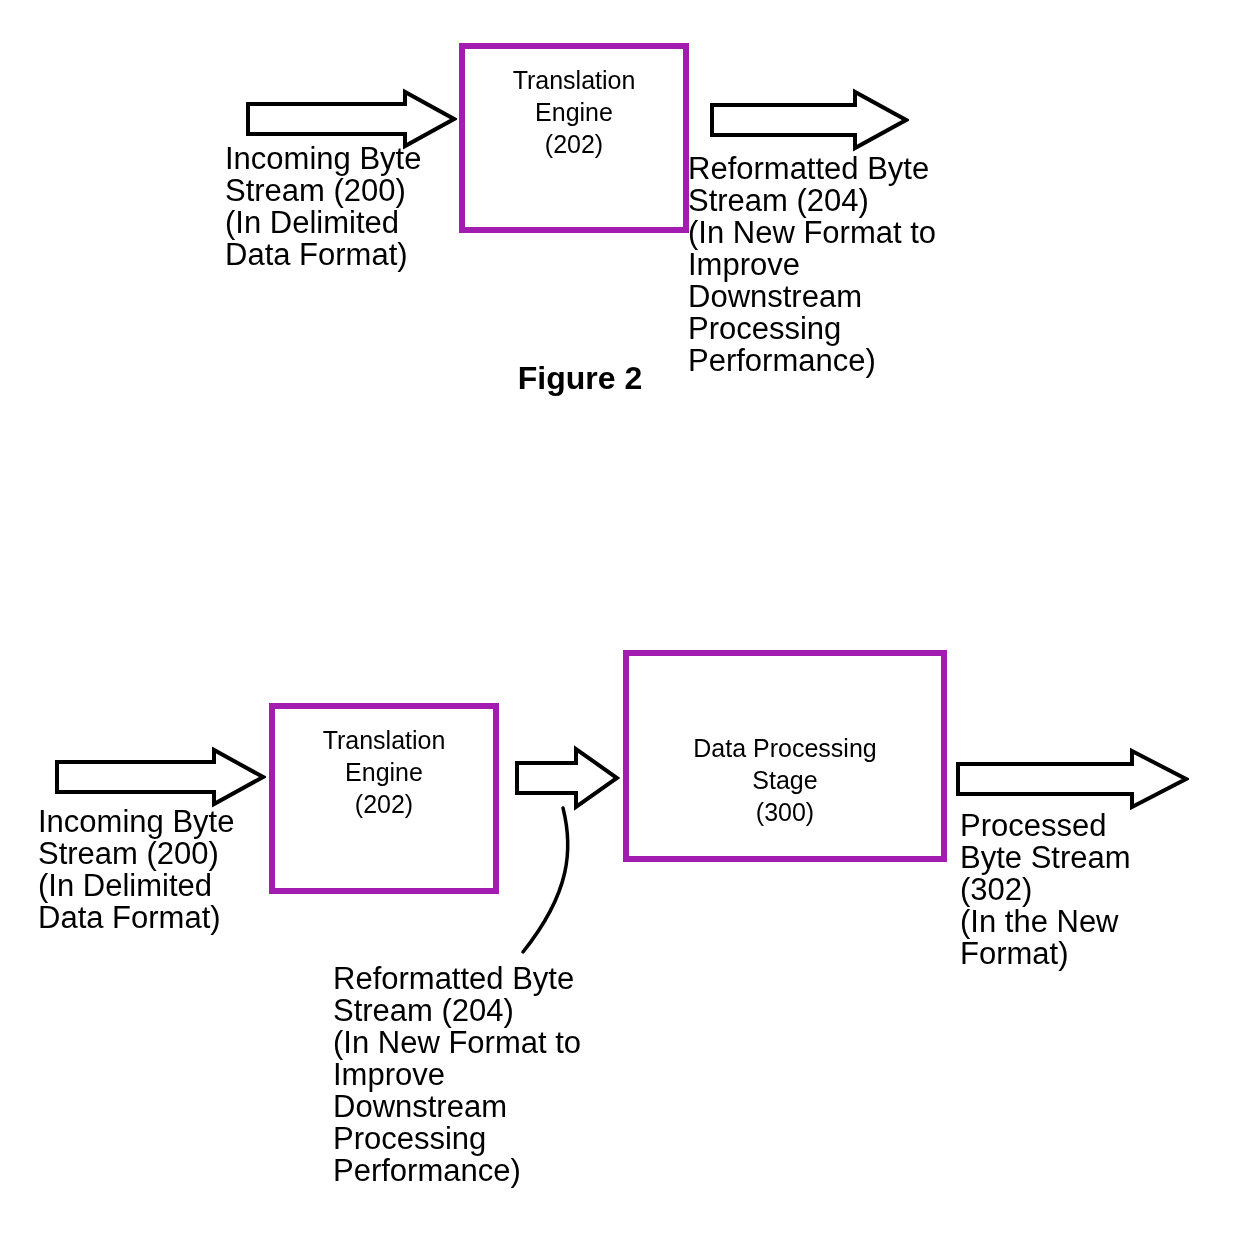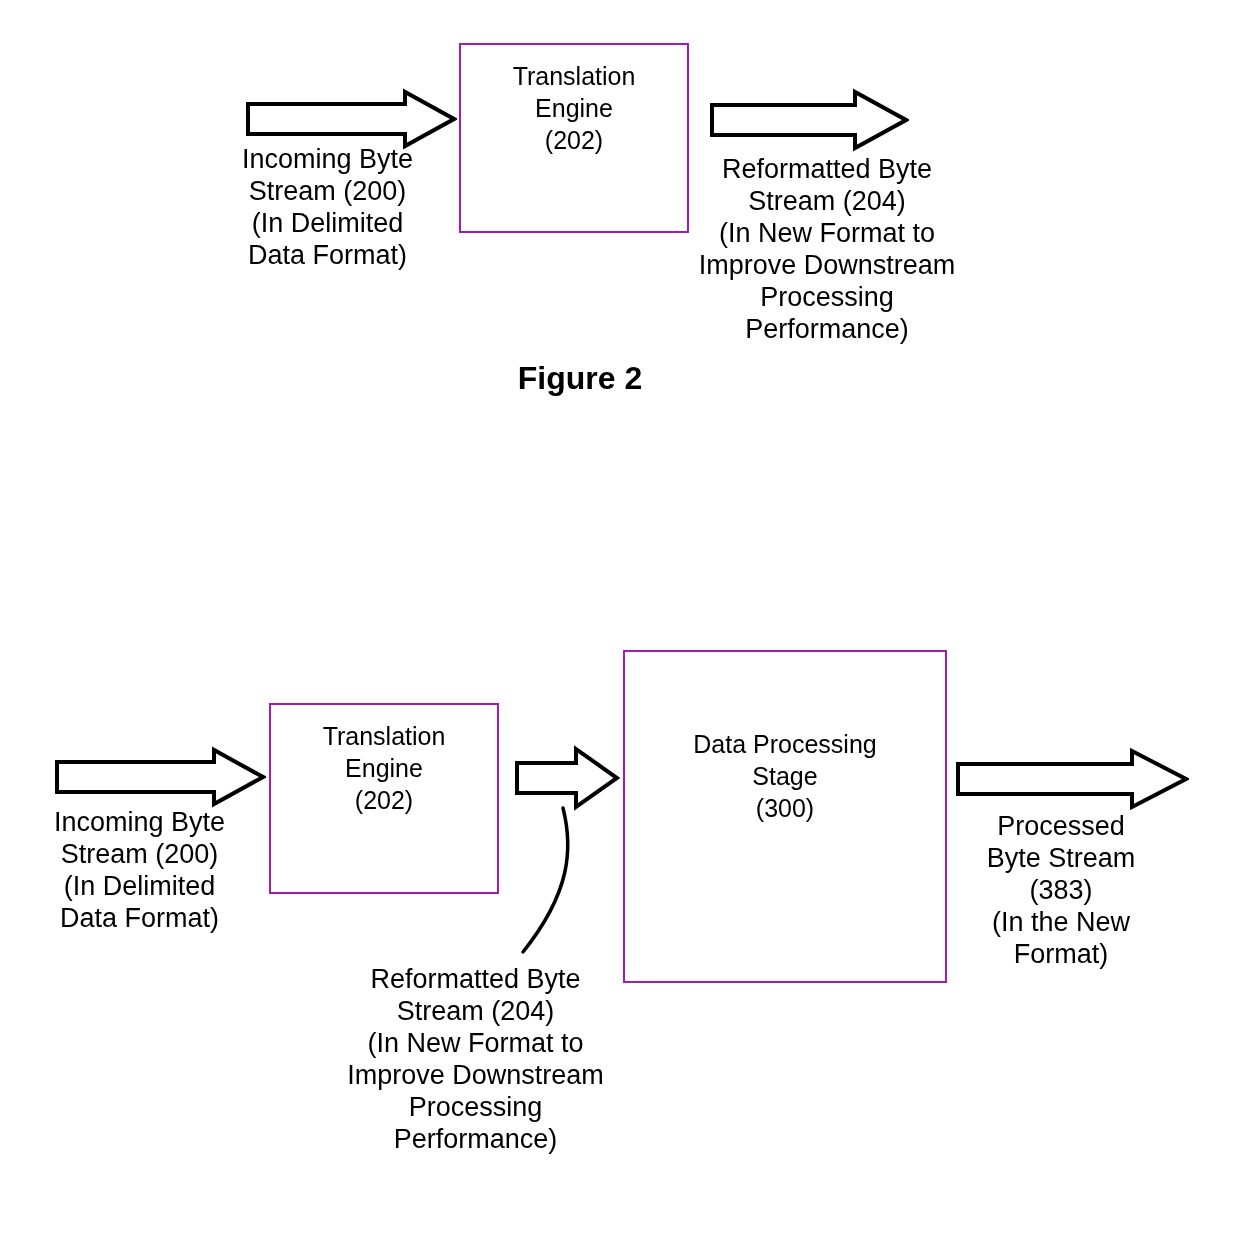--- a/index.html
+++ b/index.html
@@ -15,38 +15,37 @@
     overflow: hidden;
   }
   #canvas {
     position: relative;
     width: 1240px;
     height: 1250px;
     background: #ffffff;
   }
   .box {
     position: absolute;
-    border: 2px solid #a21caf;
+    border: 6px solid #a21caf;
     background: #ffffff;
     box-sizing: border-box;
   }
   .box-label {
     position: absolute;
     left: 0;
     right: 0;
     text-align: center;
     font-size: 25px;
     line-height: 32px;
     white-space: pre-line;
     color: #000000;
   }
   .caption {
     position: absolute;
-    text-align: center;
-    font-size: 27px;
+    font-size: 31px;
     line-height: 32px;
     white-space: pre-line;
     color: #000000;
   }
   .fig-title {
     position: absolute;
     text-align: center;
     font-size: 32px;
     font-weight: bold;
     line-height: 46px;
@@ -114,21 +113,21 @@
       <polygon points="3,18 62,18 62,4 103,33 62,62 62,48 3,48" fill="#ffffff" stroke="#000000" stroke-width="4" stroke-linejoin="miter"></polygon>
     </svg>
   </div>
 
   <div class="leader" style="left:505px; top:800px; width:100px; height:165px;">
     <svg width="100" height="165" viewBox="0 0 100 165">
       <path d="M 58 8 C 68 48, 66 92, 18 152" fill="none" stroke="#000000" stroke-width="3.5" stroke-linecap="round"></path>
     </svg>
   </div>
 
-  <div class="box" style="left:623px; top:650px; width:324px; height:333px;">
+  <div class="box" style="left:623px; top:650px; width:324px; height:212px;">
     <div class="box-label" style="top:76px;">Data Processing
 Stage
 (300)</div>
   </div>
 
   <div class="arrow" style="left:955px; top:747px; width:234px; height:64px;">
     <svg width="234" height="64" viewBox="0 0 234 64">
       <polygon points="3,17 177,17 177,4 231,32 177,60 177,47 3,47" fill="#ffffff" stroke="#000000" stroke-width="4" stroke-linejoin="miter"></polygon>
     </svg>
   </div>
@@ -140,18 +139,18 @@
 
   <div class="caption" style="left:333px; top:963px; width:285px;">Reformatted Byte
 Stream (204)
 (In New Format to
 Improve Downstream
 Processing
 Performance)</div>
 
   <div class="caption" style="left:960px; top:810px; width:202px;">Processed
 Byte Stream
-(383)
+(302)
 (In the New
 Format)</div>
 
 
 </div>
 
 </body></html>

